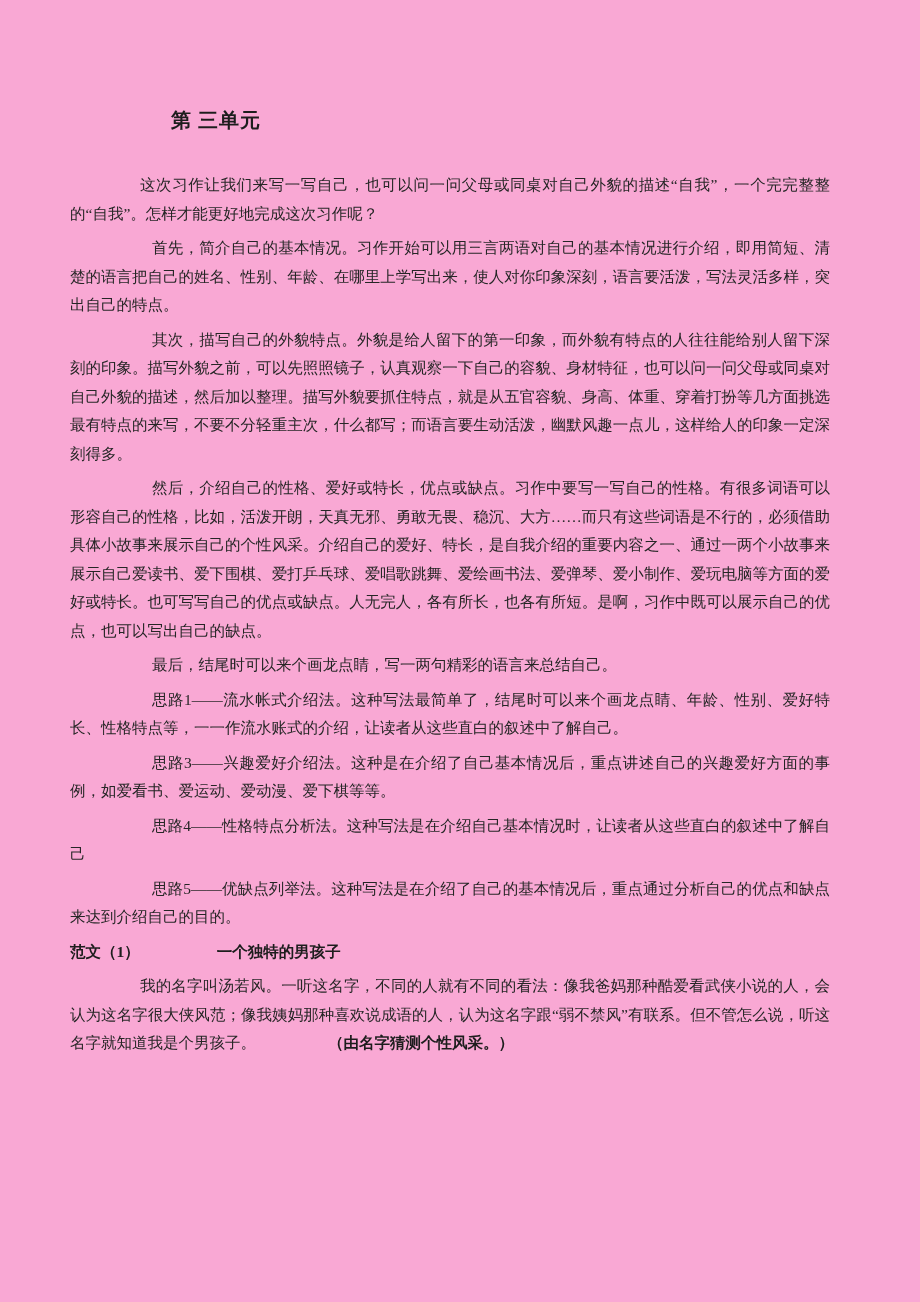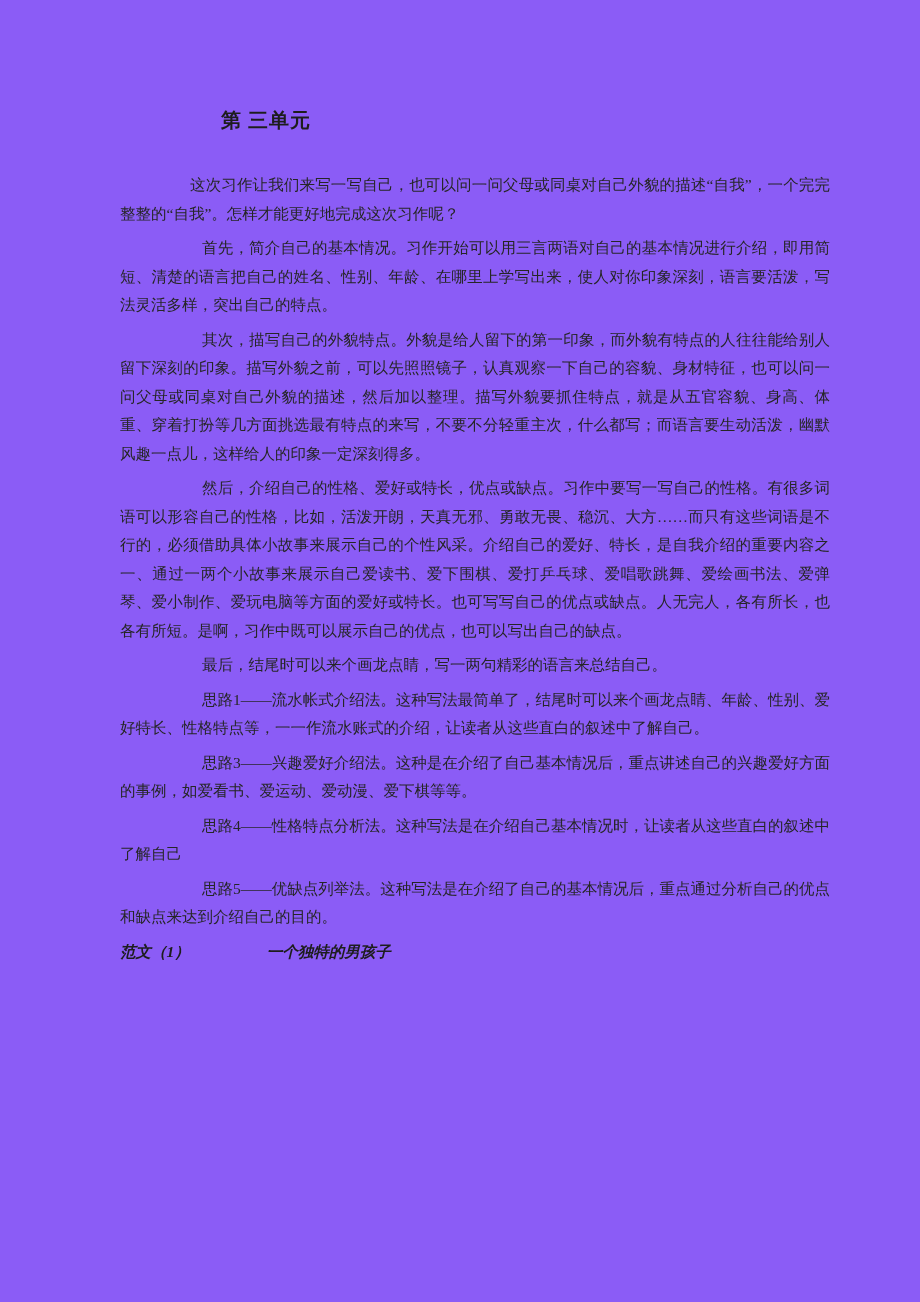--- a/index.html
+++ b/index.html
@@ -10,22 +10,22 @@
   body {
     width: 920px;
     height: 1302px;
     overflow: hidden;
     font-family: "Liberation Serif", "DejaVu Serif", serif;
   }
   .page {
     box-sizing: border-box;
     width: 920px;
     height: 1302px;
-    padding: 106px 90px 0 120px;
-    background: #8b5cf6;
+    padding: 106px 90px 0 70px;
+    background: #f9a8d4;
     color: #262626;
   }
   .heading {
     font-size: 20px;
     font-weight: bold;
     line-height: 28px;
     margin: 0 0 37px 101px;
     letter-spacing: 1px;
     color: #1d1d1d;
   }
@@ -37,21 +37,20 @@
     word-break: break-all;
   }
   .ind-a { text-indent: 70px; }
   .ind-b { text-indent: 82px; }
   .sample-heading {
     font-size: 15.5px;
     line-height: 28.5px;
     font-weight: bold;
     margin: 0 0 6px 0;
     color: #1d1d1d;
-    font-style: italic;
   }
   .sample-title { margin-left: 77px; }
   .annotation {
     font-weight: bold;
     margin-left: 72px;
     color: #1d1d1d;
   }
 </style>
 </head>
 <body>
@@ -76,14 +75,17 @@
   <p class="para ind-b">思路3——兴趣爱好介绍法。这种是在介绍了自己基本情况后，重点讲述自己的兴趣爱好方面的事例，如爱看书、爱运动、爱动漫、爱下棋等等。</p>
 
   <p class="para ind-b">思路4——性格特点分析法。这种写法是在介绍自己基本情况时，让读者从这些直白的叙述中了解自己</p>
 
   <p class="para ind-b">思路5——优缺点列举法。这种写法是在介绍了自己的基本情况后，重点通过分析自己的优点和缺点来达到介绍自己的目的。</p>
 
   <p class="sample-heading">
     <span>范文（1）</span><span class="sample-title">一个独特的男孩子</span>
   </p>
 
+  <p class="para ind-a">
+    <span>我的名字叫汤若风。一听这名字，不同的人就有不同的看法：像我爸妈那种酷爱看武侠小说的人，会认为这名字很大侠风范；像我姨妈那种喜欢说成语的人，认为这名字跟“弱不禁风”有联系。但不管怎么说，听这名字就知道我是个男孩子。</span><span class="annotation">（由名字猜测个性风采。）</span>
+  </p>
 
 </div>
 
 </body></html>

